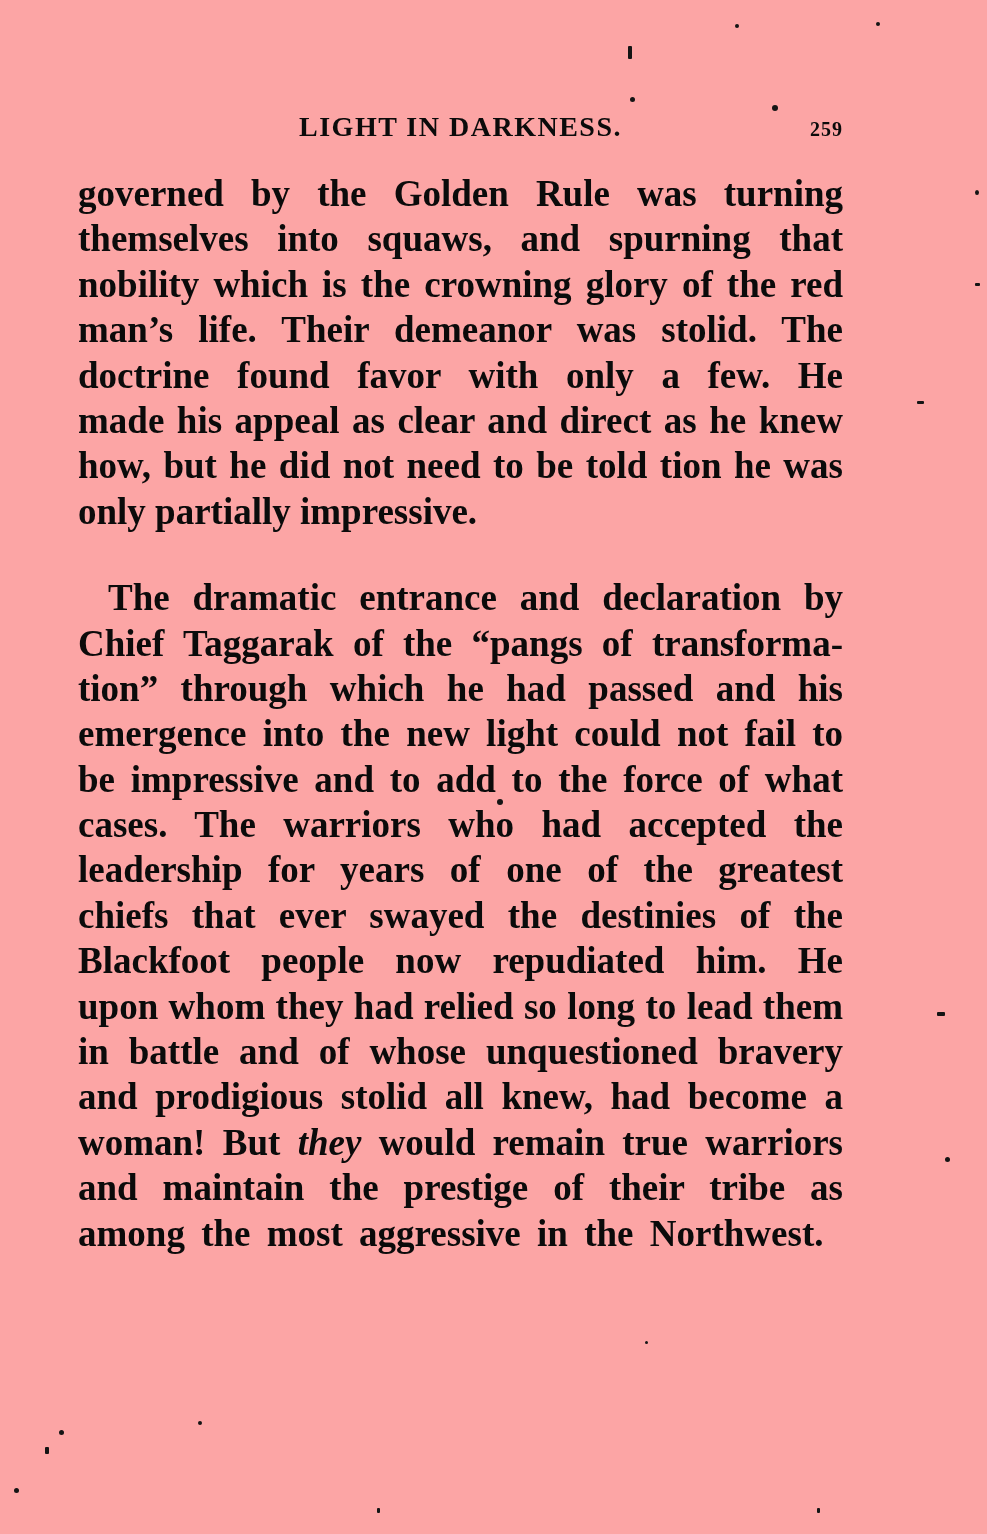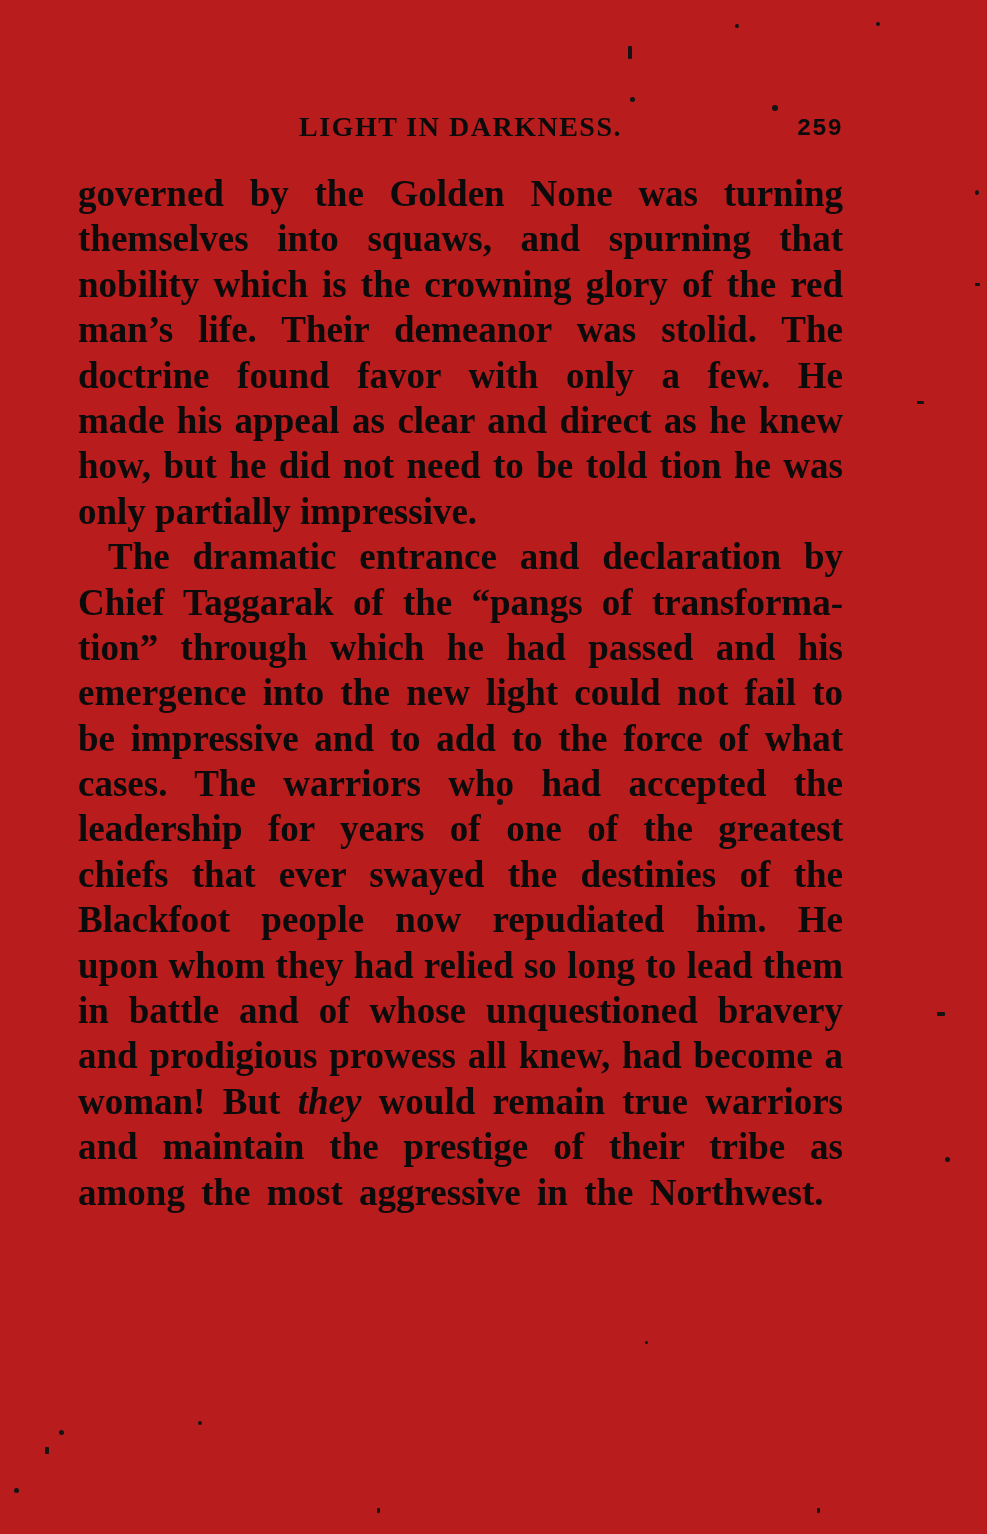--- a/index.html
+++ b/index.html
@@ -4,46 +4,46 @@
 <style>
   html, body { margin: 0; padding: 0; }
   body {
     width: 987px; height: 1534px;
     background: #ffffff;
     position: relative;
     font-family: "Liberation Serif", "DejaVu Serif", serif;
     color: #0b0b0b;
     overflow: hidden;
   }
-  .page { position: absolute; inset: 0; background: #b91c1c; }
+  .page { position: absolute; inset: 0; background: #fca5a5; }
 
   .running-head {
     position: absolute; top: 110px; left: 78px; width: 765px; height: 34px;
     line-height: 34px;
   }
   .running-title {
     position: absolute; left: 0; right: 0; text-align: center;
     font-size: 28px; font-weight: bold; letter-spacing: 1.5px;
   }
   .page-number {
     position: absolute; right: 0; top: 2px;
-    font-size: 24px; font-weight: bold; letter-spacing: 1px; font-family: Liberation Mono, monospace;
+    font-size: 20px; font-weight: bold; letter-spacing: 1px;
   }
 
   .body-text {
     position: absolute; left: 78px; top: 171px; width: 765px;
     font-size: 37px; font-weight: bold; line-height: 45.4px;
   }
   .line {
     height: 45.4px;
     text-align: justify;
     text-align-last: justify;
     white-space: normal;
   }
-  .line.indent { padding-left: 30px; }
+  .line.indent { padding-left: 30px; margin-top: 41px; }
   .line.end { text-align-last: left; }
   .line.last { text-align-last: left; word-spacing: 0.19em; }
   .it { font-style: italic; }
 
   .spk {
     position: absolute; background: #141414; border-radius: 50%;
   }
   .spk.bar { border-radius: 1px; }
 </style>
 </head>
@@ -51,41 +51,41 @@
 
 <div class="page">
 
   <div class="running-head">
     <div class="running-title">LIGHT IN DARKNESS.</div>
     <div class="page-number">259</div>
   </div>
 
   <div class="body-text">
 
-    <div class="line">governed by the Golden None was turning</div>
+    <div class="line">governed by the Golden Rule was turning</div>
     <div class="line">themselves into squaws, and spurning that</div>
     <div class="line">nobility which is the crowning glory of the red</div>
     <div class="line">man’s life. Their demeanor was stolid. The</div>
     <div class="line">doctrine found favor with only a few. He</div>
     <div class="line">made his appeal as clear and direct as he knew</div>
     <div class="line">how, but he did not need to be told tion he was</div>
     <div class="line end">only partially impressive.</div>
 
     <div class="line indent">The dramatic entrance and declaration by</div>
     <div class="line">Chief Taggarak of the “pangs of transforma-</div>
     <div class="line">tion” through which he had passed and his</div>
     <div class="line">emergence into the new light could not fail to</div>
     <div class="line">be impressive and to add to the force of what</div>
     <div class="line">cases. The warriors who had accepted the</div>
     <div class="line">leadership for years of one of the greatest</div>
     <div class="line">chiefs that ever swayed the destinies of the</div>
     <div class="line">Blackfoot people now repudiated him. He</div>
     <div class="line">upon whom they had relied so long to lead them</div>
     <div class="line">in battle and of whose unquestioned bravery</div>
-    <div class="line">and prodigious prowess all knew, had become a</div>
+    <div class="line">and prodigious stolid all knew, had become a</div>
     <div class="line"><span>woman! But </span><span class="it">they</span><span> would remain true warriors</span></div>
     <div class="line">and maintain the prestige of their tribe as</div>
     <div class="line end last">among the most aggressive in the Northwest.</div>
   </div>
 
   <div>
     <div class="spk bar" style="left:628px;top:46px;width:4px;height:13px;"></div>
     <div class="spk" style="left:630px;top:97px;width:5px;height:5px;"></div>
     <div class="spk" style="left:772px;top:105px;width:6px;height:6px;"></div>
     <div class="spk" style="left:497px;top:799px;width:6px;height:6px;"></div>

